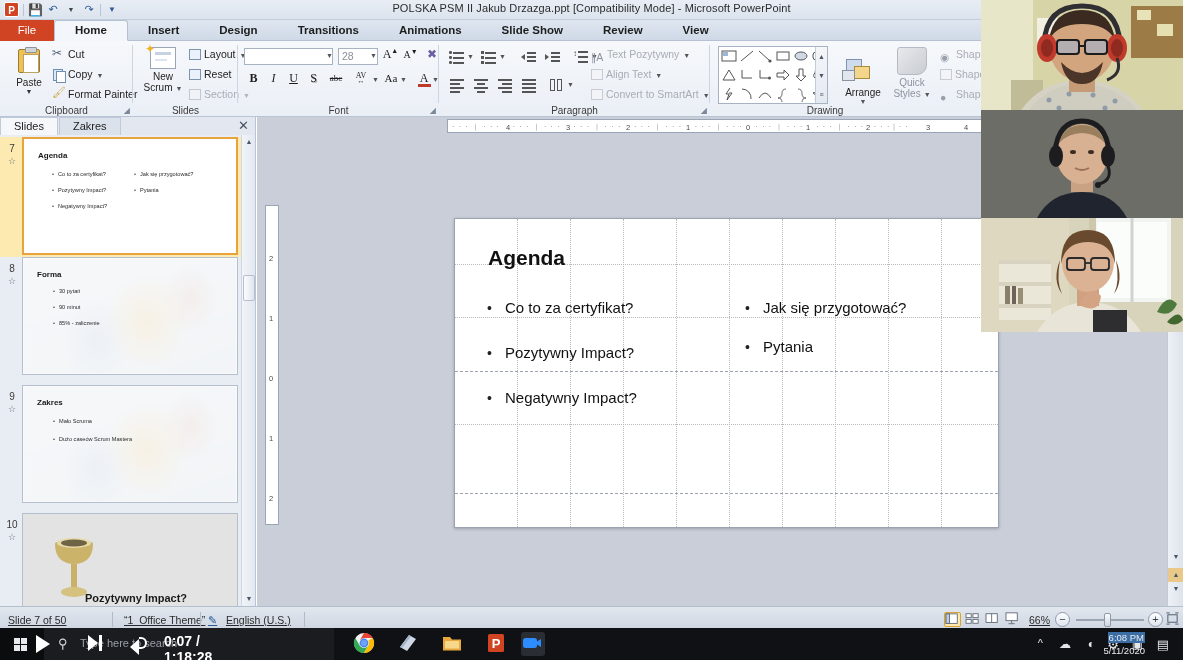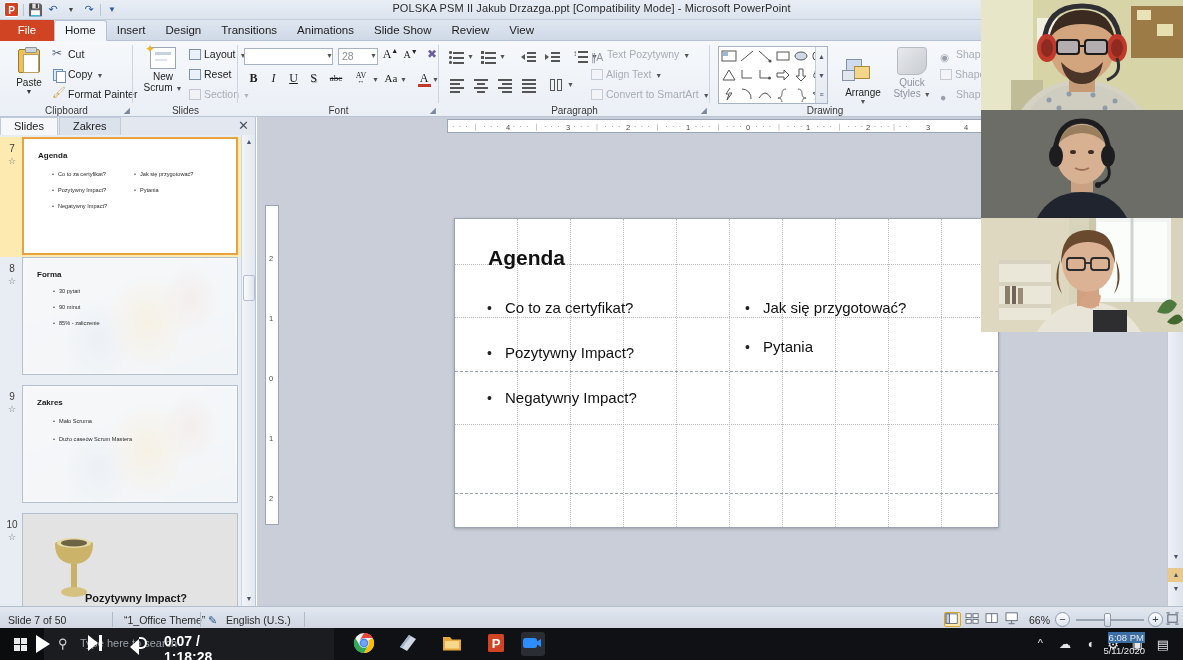--- a/index.html
+++ b/index.html
@@ -31,22 +31,22 @@
     font-size: 11px; color: #2b2b2b; letter-spacing: .1px;
   }
 
   
   .tabbar {
     position: absolute; top: 20px; left: 0; width: 1183px; height: 21px;
     background: linear-gradient(#dfe6f0, #cfd9e7);
     border-bottom: 1px solid #b6c2d4;
   }
   .tab {
-    float: left; height: 21px; line-height: 21px; padding: 0 10px;
-    font-size: 11.5px; color: #1d1d1d; cursor: default;
+    float: left; height: 21px; line-height: 21px; padding: 0 20px;
+    font-size: 11.5px; color: #1d1d1d; cursor: default; font-weight: bold;
   }
   .tab.file {
     background: #d04423; color: #fff; font-weight: normal;
     padding: 0 14px; width: 54px; text-align: center;
   }
   .tab.active {
     background: #f3f6fa; border: 1px solid #b6c2d4; border-bottom: 1px solid #f3f6fa;
     border-radius: 3px 3px 0 0; line-height: 19px;
   }
 
@@ -240,21 +240,21 @@
     background: linear-gradient(90deg,#eef1f6,#dde3ec); border-left: 1px solid #c2cad6;
   }
   .vse-btn { width: 16px; height: 14px; text-align: center; font-size: 7px; color: #4a5566; line-height: 14px; }
 
   
   .statusbar {
     position: absolute; left: 0; bottom: 28px; width: 1183px; height: 26px;
     background: linear-gradient(#e2e7ef, #ccd4e0);
     border-top: 1px solid #b4bfce; font-size: 10.5px; color: #2a2a2a;
   }
-  .sb-item { position: absolute; top: 7px; cursor: default; }
+  .sb-item { position: absolute; top: 7px; cursor: default; text-decoration: underline; }
   .sb-sep { position: absolute; top: 5px; width: 1px; height: 15px; background: #b0bac8; }
   .viewbtn {
     position: absolute; top: 5px; width: 17px; height: 15px; cursor: default;
   }
   .viewbtn.active { background: #fde9b0; border: 1px solid #d9a436; border-radius: 2px; }
   .zoom-slider {
     position: absolute; top: 12px; height: 2px; background: #9aa4b2;
   }
   .zoom-handle {
     position: absolute; top: 6px; width: 7px; height: 14px;

